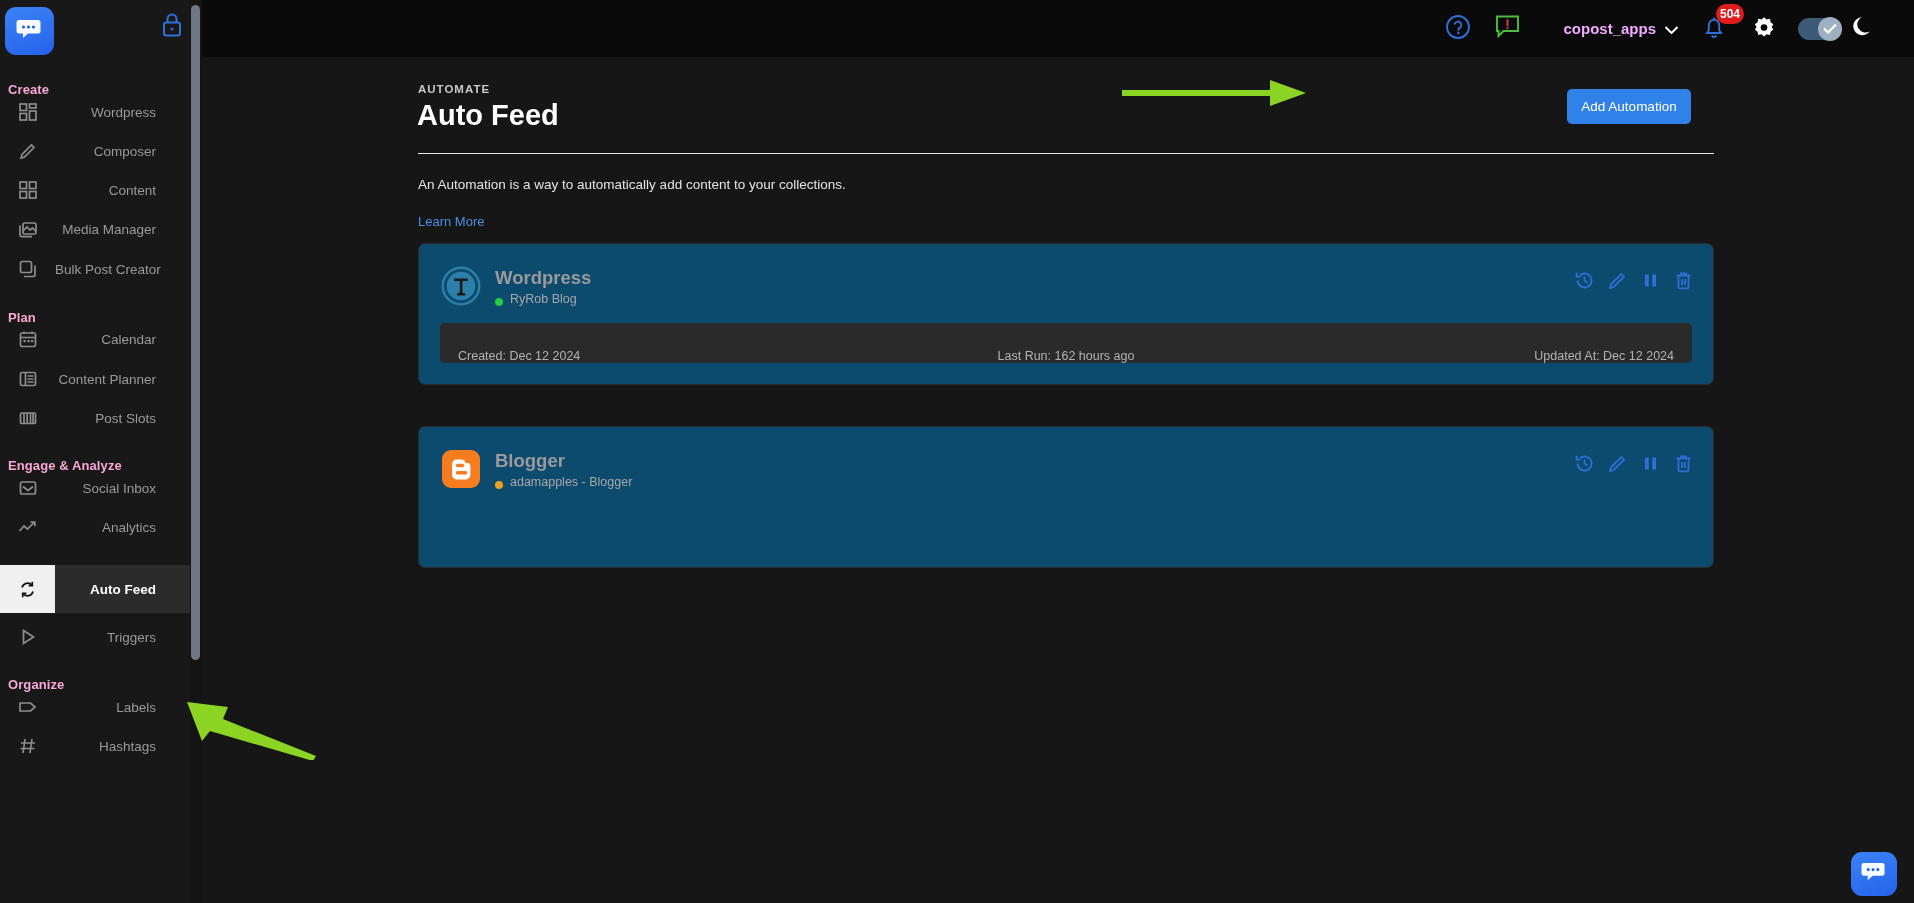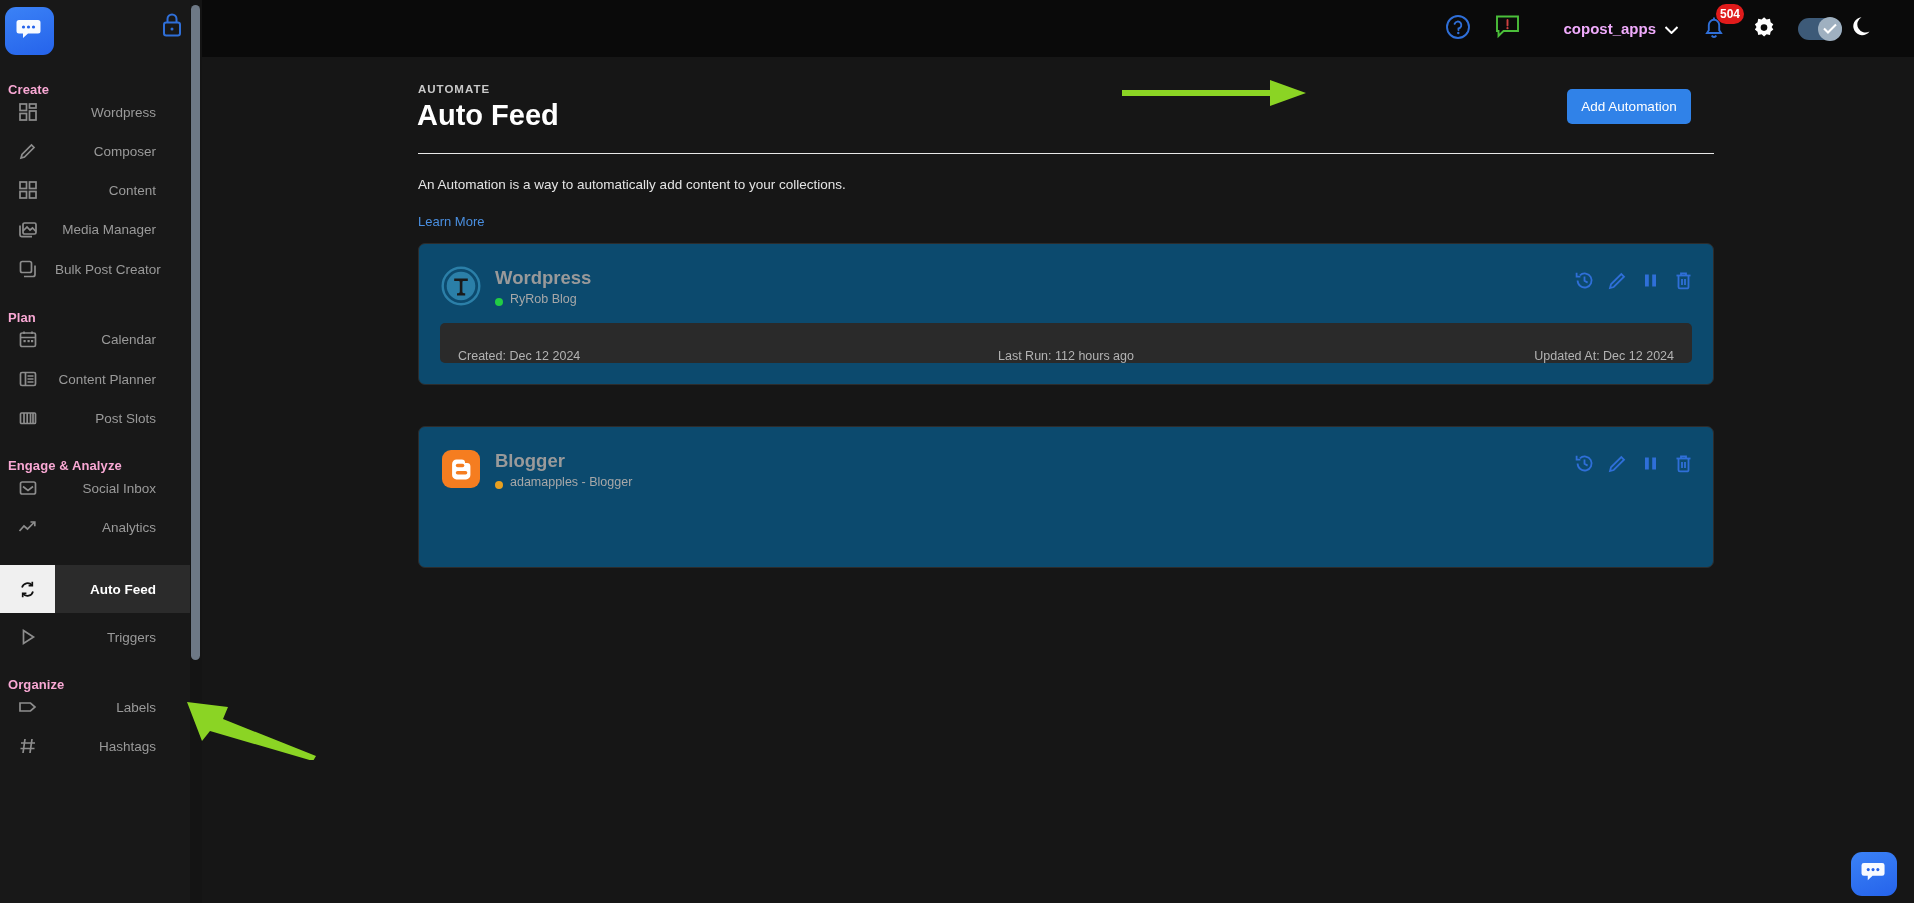--- a/index.html
+++ b/index.html
@@ -480,21 +480,21 @@
               <path d="M2.5 4.5 H16.5"></path>
               <path d="M4.5 4.5 V16 a1.4 1.4 0 0 0 1.4 1.4 h7.2 A1.4 1.4 0 0 0 14.5 16 V4.5"></path>
               <path d="M7 4.5 V2.5 h5 v2"></path>
               <path d="M8 8 V14 M11 8 V14"></path>
             </svg>
         </span>
       </div>
 
       <div class="card-meta">
         <span class="meta-l">Created: Dec 12 2024</span>
-        <span class="meta-c">Last Run: 112 hours ago</span>
+        <span class="meta-c">Last Run: 162 hours ago</span>
         <span class="meta-r">Updated At: Dec 12 2024</span>
       </div>
     </section>
 
     <section class="auto-card" id="card-1">
       <div class="card-head">
         <span class="brand-logo">
           <svg width="40" height="40" viewBox="0 0 40 40">
             <rect x="1" y="1" width="38" height="38" rx="9" fill="#f57d20"></rect>
             <path d="M15.5 10.5 h5.2 a3.4 3.4 0 0 1 3.4 3.4 h1.9 a3.4 3.4 0 0 1 3.4 3.4 v8.7 a4.4 4.4 0 0 1-4.4 4.4 h-9.5 a4.4 4.4 0 0 1-4.4-4.4 v-11.1 a4.4 4.4 0 0 1 4.4-4.4 Z" fill="#ffffff"></path>

